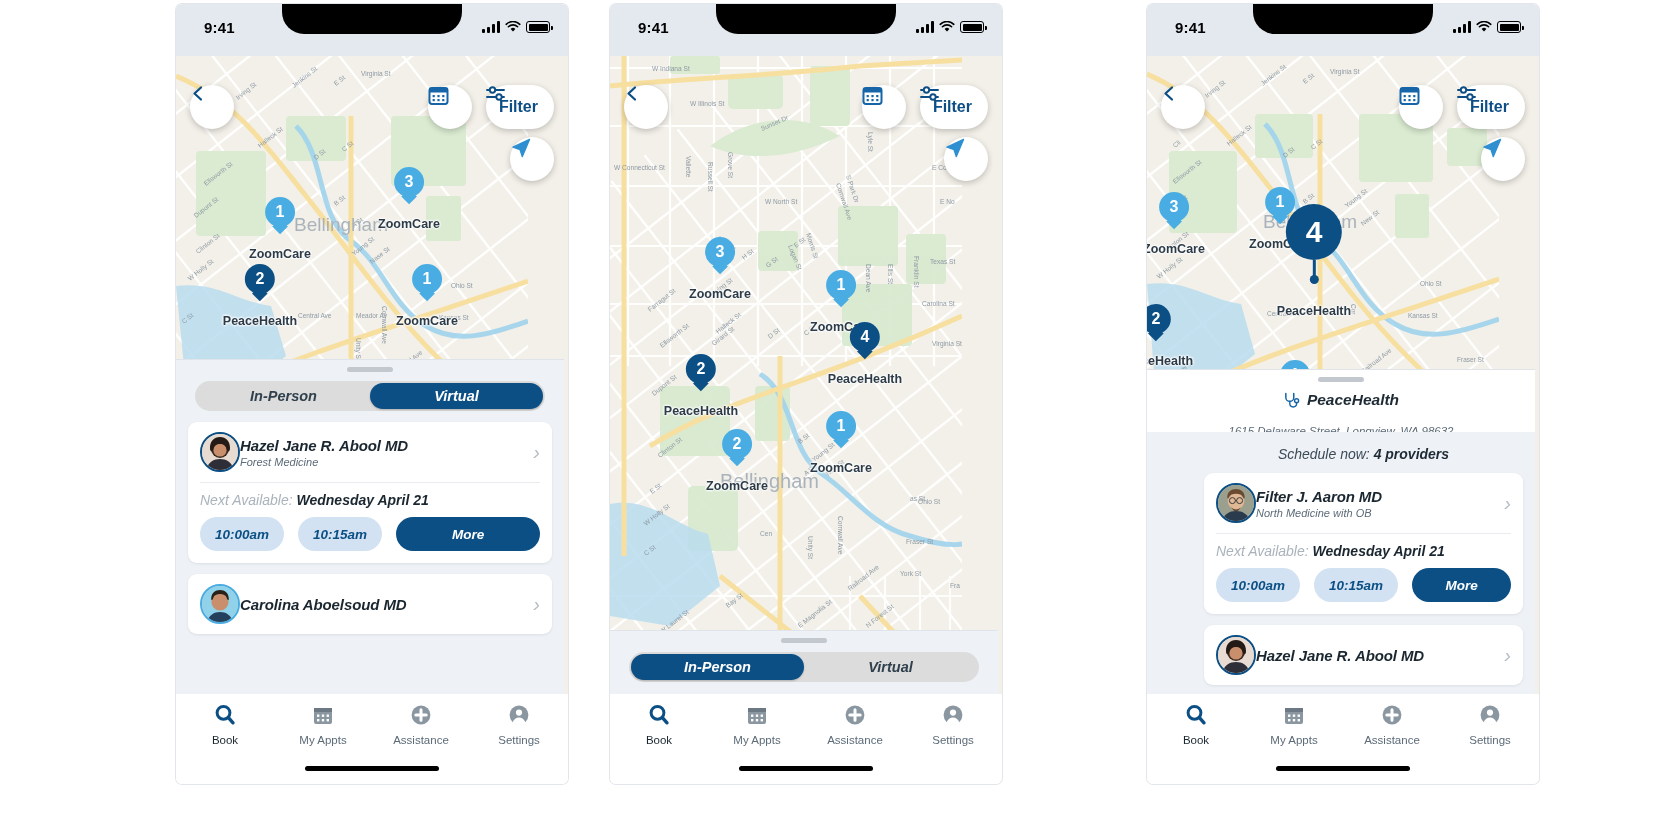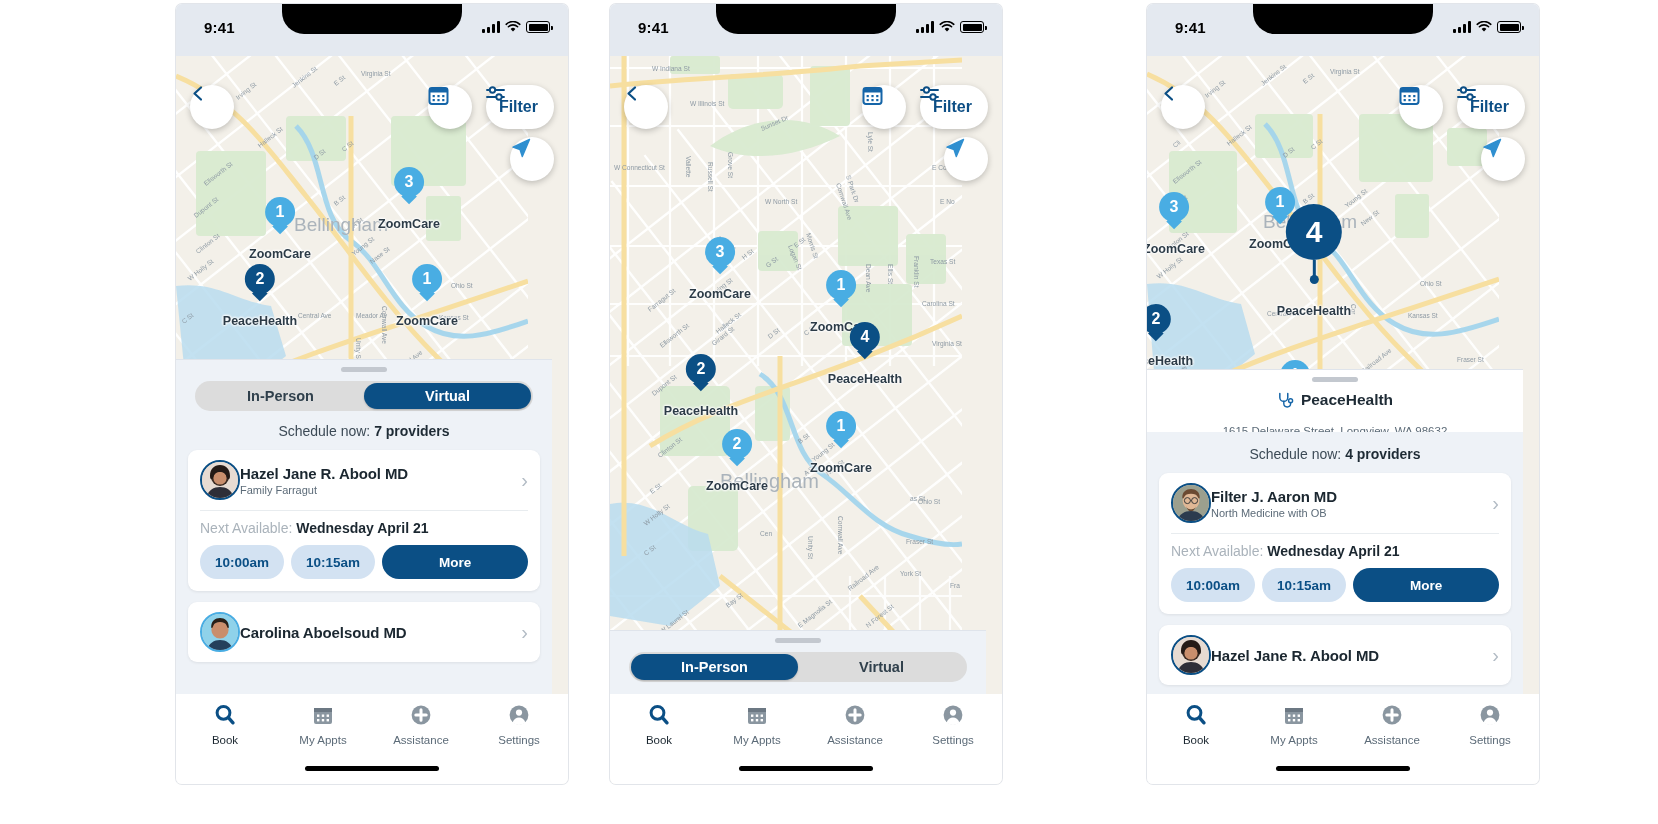--- a/index.html
+++ b/index.html
@@ -121,24 +121,25 @@
   .pin.big .bubble::after { width: 0; height: 0; }
   .pin.big .stem {
     width: 3px; height: 18px; background: #0b4f85; margin: 0 auto;
   }
   .pin.big .dot {
     width: 9px; height: 9px; border-radius:50%; background:#0b4f85; margin: -3px auto 0;
   }
 
   
   .sheet {
-    position: absolute; left: 0; right: 16px;
+    position: absolute; left: 0; right: 4px;
     background: #eef2f7;
     z-index: 25;
     border-top: 1px solid #dfe4eb;
+    font-style: italic;
   }
   .grabber {
     width: 46px; height: 5px; border-radius: 3px; background: #c3c8cf;
     margin: 7px auto 0;
   }
   .seg {
     margin: 9px 19px 0;
     height: 30px; background: #dcdcdc; border-radius: 16px;
     display: flex; padding: 2px; position: relative;
   }
@@ -176,21 +177,21 @@
     border: 2px solid #0b4f85; flex: none; overflow: hidden;
     background: #cbd3db;
   }
   .avatar.teal { border-color: #49ade3; }
   .doc-name { font-size: 15px; font-weight: bold; color: #1b2730; letter-spacing: -.1px; }
   .doc-spec { font-size: 11px; color: #5c6b78; margin-top: 2px; }
   .chev { margin-left: auto; color: #b3bcc5; font-size: 20px; font-weight: 300; }
   .card-div { height: 1px; background: #e8ecef; margin: 0 12px; }
   .next-avail { padding: 9px 12px 0; font-size: 14px; color: #aab3bb; }
   .next-avail b { color: #1b2730; }
-  .slots { display: flex; gap: 7px; padding: 9px 12px 12px; }
+  .slots { display: flex; gap: 14px; padding: 9px 12px 12px; }
   .slot {
     height: 34px; border-radius: 17px; background: #d3e2f2;
     color: #0b4f85; font-size: 13.5px; font-weight: bold;
     display: flex; align-items: center; justify-content: center;
     padding: 0 15px;
   }
   .slot.more { background: #0b4f85; color: #fff; flex: 1; }
 
   
   .tabbar {
@@ -361,39 +362,35 @@
         <div class="plabel">ZoomCare</div>
       </div>
     </div>
 
     <div class="sheet" style="top:355px;bottom:0;">
       <div class="grabber"></div>
       <div class="seg">
         <div>In-Person</div>
         <div class="on">Virtual</div>
       </div>
-      <div class="schedule-now">
-        <span>Schedule now:</span>
-        <b>7 providers</b>
-      </div>
 
       <div class="card">
         <div class="card-top">
           <div class="avatar">
             <svg width="36" height="36" viewBox="0 0 36 36">
               <rect width="36" height="36" fill="#e7dbd2"></rect>
               <circle cx="18" cy="15" r="9" fill="#3a2a22"></circle>
               <circle cx="18" cy="16" r="6.6" fill="#c98e6c"></circle>
               <path d="M4 36c2-8 8-11 14-11s12 3 14 11z" fill="#2e2e38"></path>
               <path d="M8 14c0-7 4-11 10-11s10 4 10 11c0 4-2 4-3 2-1-5-4-6-7-6s-6 1-7 6c-1 2-3 2-3-2z" fill="#241a16"></path>
             </svg>
           </div>
           <div>
             <div class="doc-name">Hazel Jane R. Abool MD</div>
-            <div class="doc-spec">Family Farragut</div>
+            <div class="doc-spec">Forest Medicine</div>
           </div>
           <div class="chev">›</div>
         </div>
         <div class="card-div"></div>
         <div class="next-avail">
           <span>Next Available:</span>
           <b>Wednesday April 21</b>
         </div>
         <div class="slots">
           <div class="slot">10:00am</div>
@@ -883,21 +880,21 @@
           <svg width="17" height="17" viewBox="0 0 18 18">
             <path d="M3 1.6v4.1a4.2 4.2 0 0 0 8.4 0V1.6" stroke="#1565a8" stroke-width="1.6" fill="none" stroke-linecap="round"></path>
             <path d="M7.2 9.9v2.3a3.6 3.6 0 0 0 7.2 0v-1.1" stroke="#1565a8" stroke-width="1.5" fill="none" stroke-linecap="round"></path>
             <circle cx="14.4" cy="9.2" r="2.1" stroke="#1565a8" stroke-width="1.5" fill="none"></circle>
           </svg>
           <span>PeaceHealth</span>
         </div>
         <div class="venue-addr">1615 Delaware Street, Longview, WA 98632</div>
       </div>
 
-      <div style="background:#eef2f7;position:absolute;left:0;right:0;top:62px;bottom:0;">
+      <div style="background:#eef2f7;position:absolute;left:0;right:0;top:62px;bottom:0;padding-left:45px;">
         <div class="schedule-now" style="margin-top:14px;">
           <span>Schedule now:</span>
           <b>4 providers</b>
         </div>
 
         <div class="card">
           <div class="card-top">
             <div class="avatar">
               <svg width="36" height="36" viewBox="0 0 36 36">
                 <rect width="36" height="36" fill="#9b9f8e"></rect>

